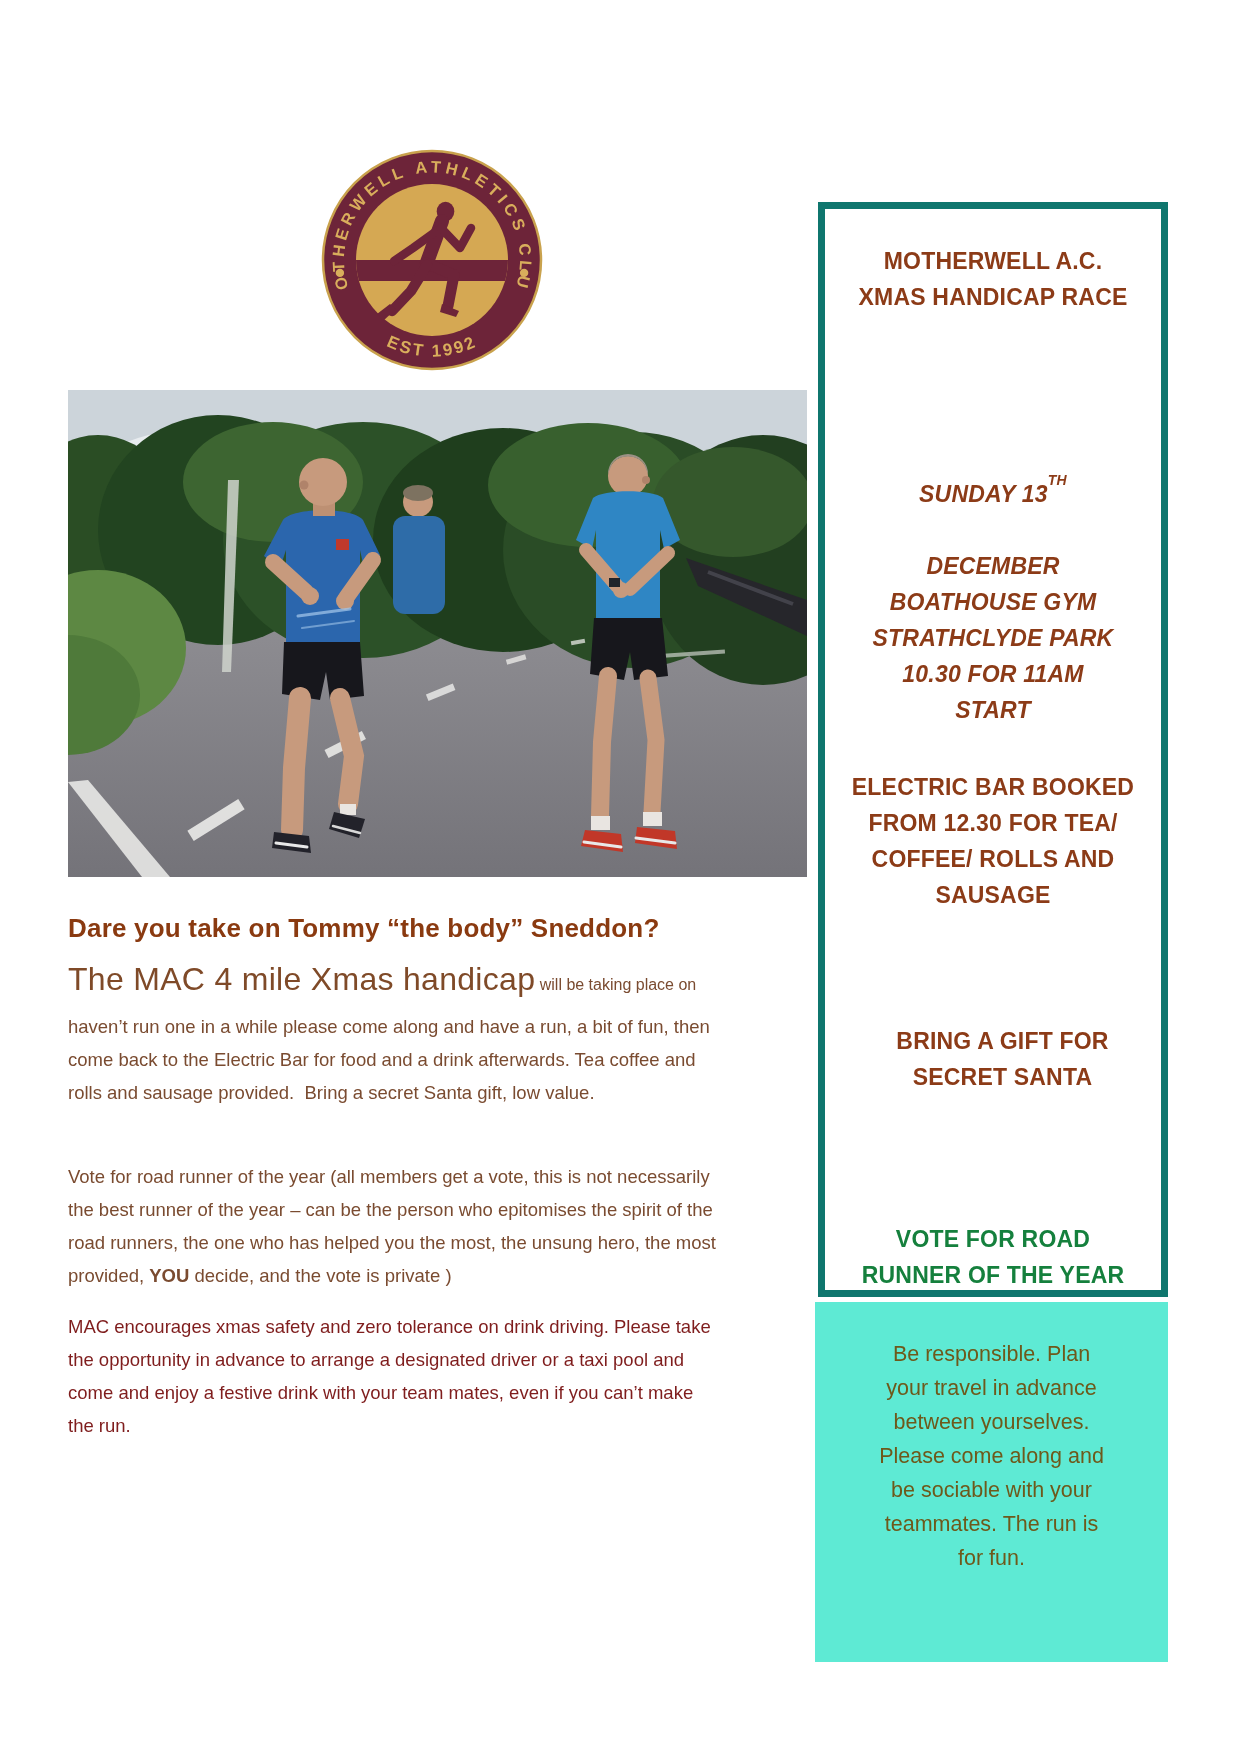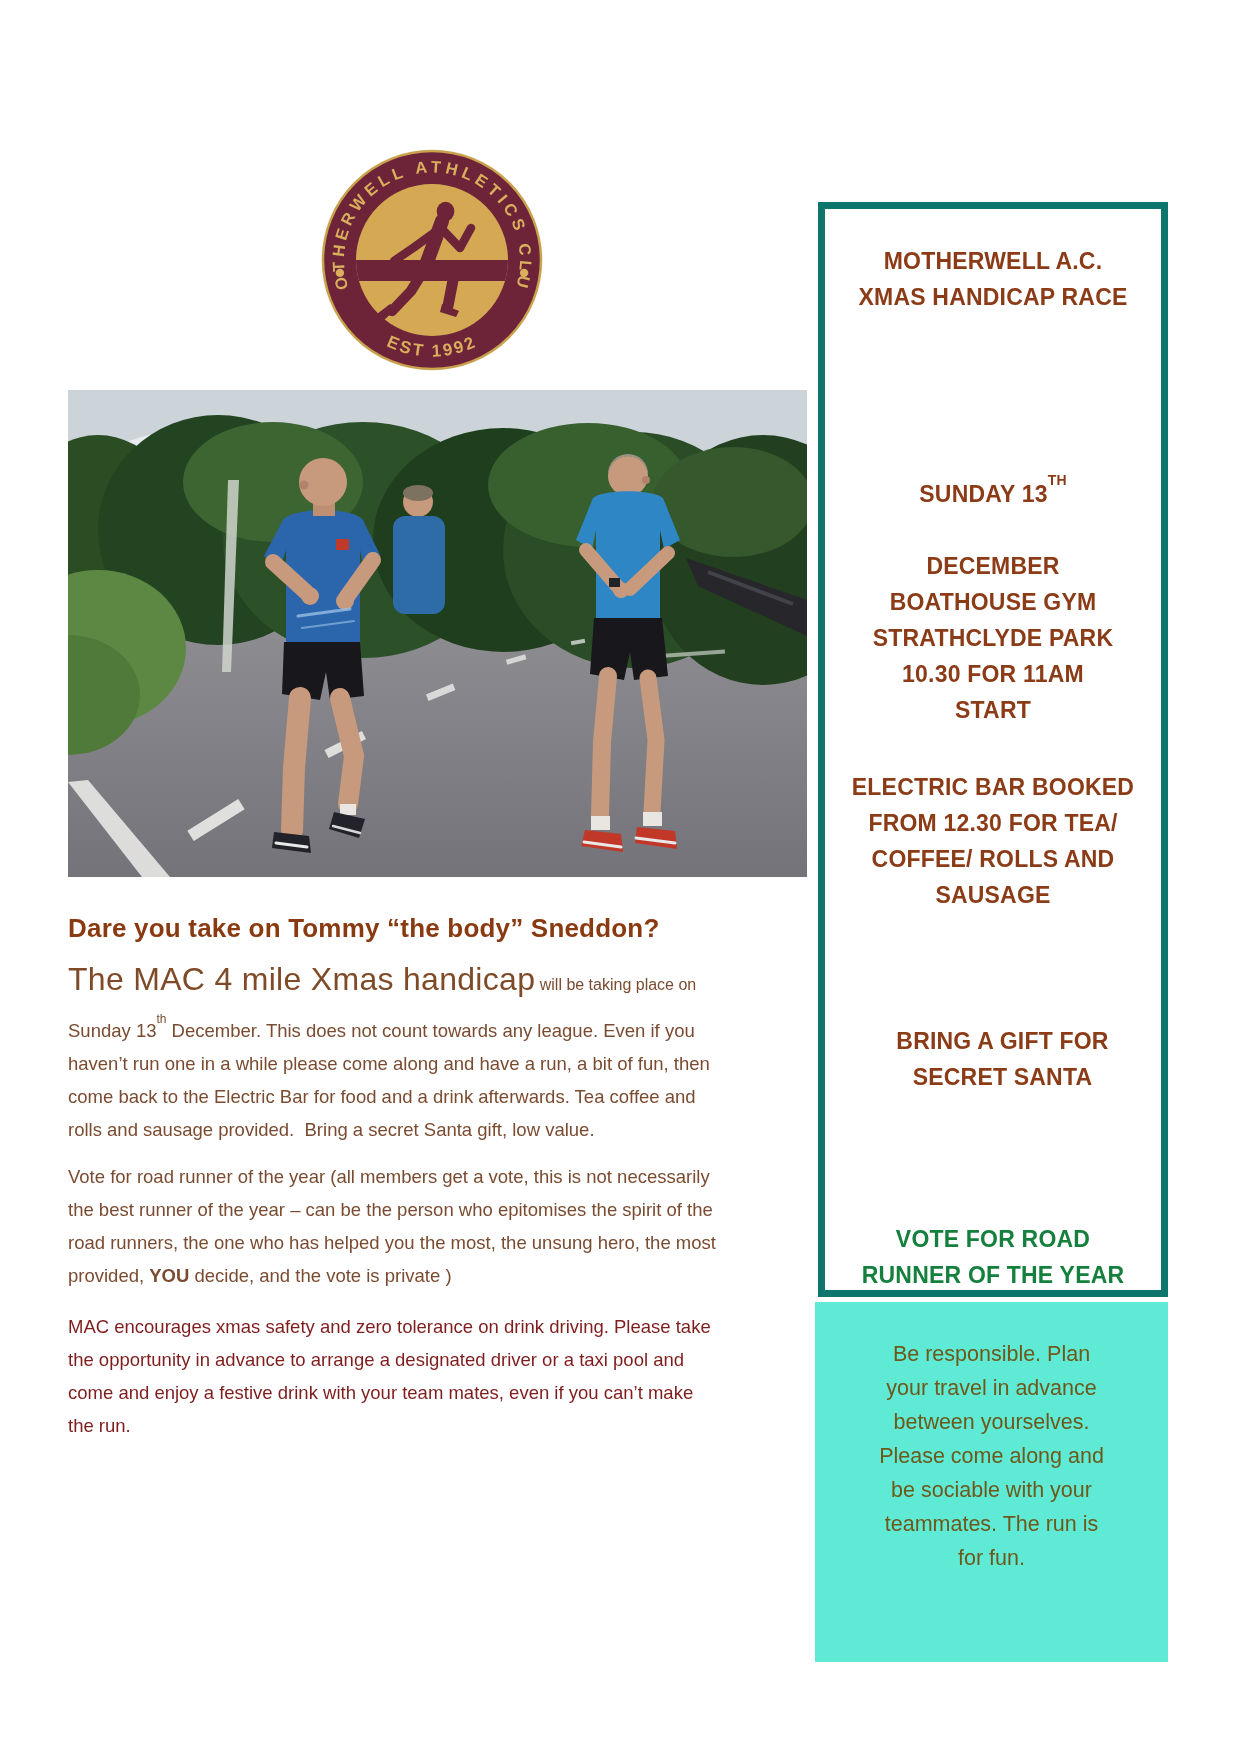--- a/index.html
+++ b/index.html
@@ -172,21 +172,20 @@
   <path d="M640,182 L725,214" stroke="#4a4a52" stroke-width="4" fill="none" opacity="0.8"></path>
 </svg>
 
 <div class="abs heading" style="color: rgb(138, 58, 16);">Dare you take on Tommy “the body” Sneddon?</div>
 
 <div class="abs subtitle">
   <span class="big">The MAC 4 mile Xmas handicap</span><span class="small"> will be taking place on</span>
 </div>
 
 <div class="abs para" style="top: 1010px; color: rgb(122, 75, 48);">
-  <div class="pline"><span>Sunday 13</span><sup class="bsup">th</sup><span> December. This does not count towards any league. Even if you</span></div>
   <div class="plines">haven’t run one in a while please come along and have a run, a bit of fun, then
 come back to the Electric Bar for food and a drink afterwards. Tea coffee and
 rolls and sausage provided.&nbsp; Bring a secret Santa gift, low value.</div>
 </div>
 
 <div class="abs para" style="top: 1160px; color: rgb(122, 75, 48);">
   <div class="plines">Vote for road runner of the year (all members get a vote, this is not necessarily
 the best runner of the year – can be the person who epitomises the spirit of the
 road runners, the one who has helped you the most, the unsung hero, the most</div>
   <div class="pline"><span>provided, </span><span class="ybold">YOU</span><span> decide, and the vote is private )</span></div>
@@ -195,21 +194,21 @@
 <div class="abs para" style="top: 1310px; color: #7f1d1d;">
   <div class="plines">MAC encourages xmas safety and zero tolerance on drink driving. Please take
 the opportunity in advance to arrange a designated driver or a taxi pool and
 come and enjoy a festive drink with your team mates, even if you can’t make
 the run.</div>
 </div>
 
 <div class="abs sidebar-box">
   <div class="sb-block" style="top: 34px; color: rgb(140, 59, 23);">MOTHERWELL A.C.
 XMAS HANDICAP RACE</div>
-  <div class="sb-block" style="top: 225px; color: rgb(140, 59, 23);">
+  <div class="sb-block" style="top: 225px; color: rgb(140, 59, 23); font-style: italic;">
     <div><span>SUNDAY 13</span><sup class="sb-sup">TH</sup></div>
     <div>DECEMBER
 BOATHOUSE GYM
 STRATHCLYDE PARK
 10.30 FOR 11AM
 START</div>
   </div>
   <div class="sb-block" style="top: 560px; color: rgb(140, 59, 23);">ELECTRIC BAR BOOKED
 FROM 12.30 FOR TEA/
 COFFEE/ ROLLS AND

